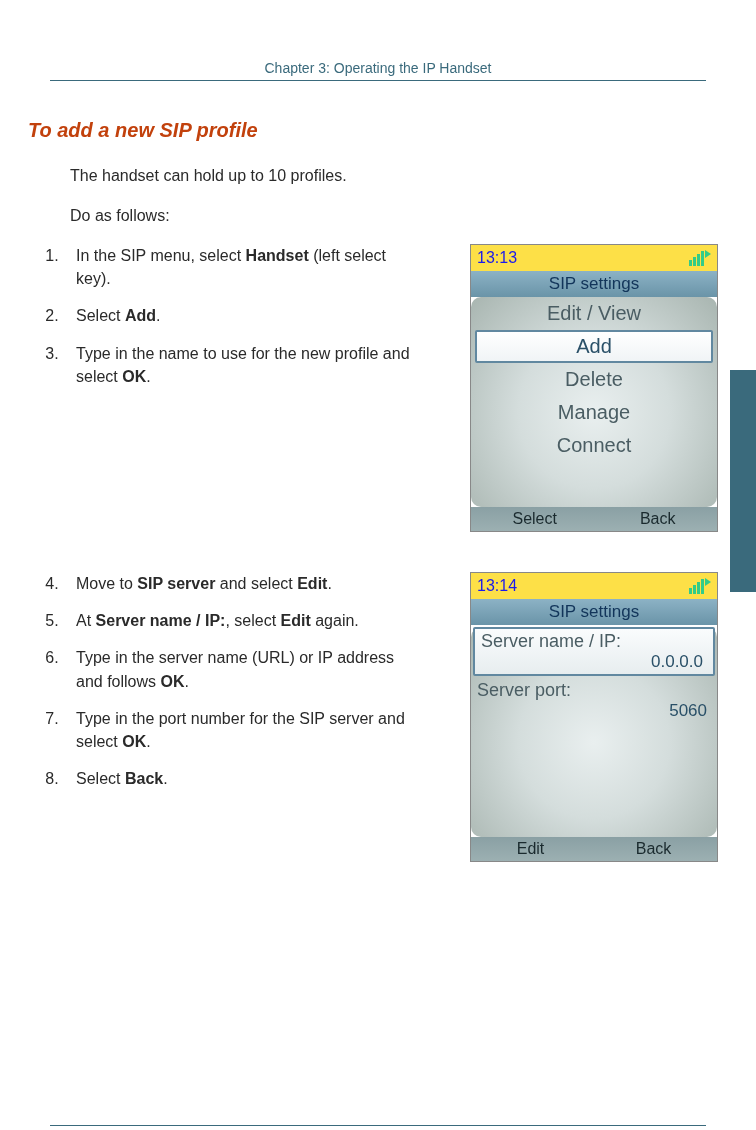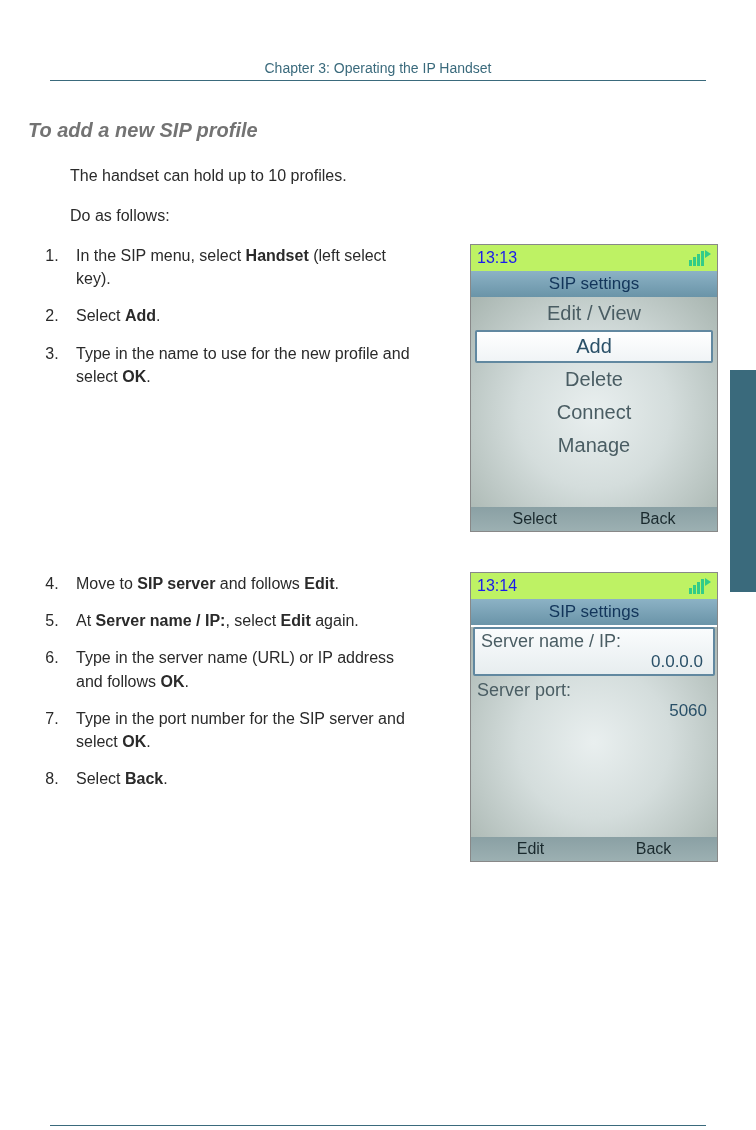--- a/index.html
+++ b/index.html
@@ -22,21 +22,21 @@
   }
   .header-line {
     color: #3a6a7c;
     font-size: 14px;
     text-align: center;
     border-bottom: 1px solid #3a6a7c;
     padding-bottom: 4px;
     margin: 0 50px 0 50px;
   }
   .section-title {
-    color: #737373;
+    color: #c2410c;
     font-style: italic;
     font-weight: bold;
     font-size: 20px;
     margin: 38px 0 0 28px;
   }
   .intro {
     margin: 22px 0 0 70px;
     font-size: 16px;
     line-height: 1.5;
     color: #2a2a2a;
@@ -73,21 +73,21 @@
     top: 0;
     width: 246px;
     border: 1px solid #888;
     font-family: Arial, sans-serif;
     overflow: hidden;
   }
   .ph-statusbar {
     display: flex;
     justify-content: space-between;
     align-items: center;
-    background: #bef264;
+    background: #fde047;
     font-size: 16px;
     color: #1a1aee;
     padding: 2px 6px;
     height: 22px;
   }
   .ph-signal-icon {
     width: 22px;
     height: 16px;
     display: inline-block;
   }
@@ -98,20 +98,21 @@
     font-size: 17px;
     padding: 3px 12px;
   }
   .ph-body {
     height: 210px;
     background: radial-gradient(circle at 50% 55%, #e9efef 0%, #d4dddc 45%, #a8b5b0 100%);
     color: #4a5d63;
     text-align: center;
     font-size: 20px;
     position: relative;
+    border-radius: 10px;
   }
   .ph-menu-item {
     padding: 5px 0;
     color: #4a5d63;
   }
   .ph-menu-add {
     background: linear-gradient(#fff,#f0f4f6);
     border: 2px solid #6188a0;
     border-radius: 2px;
     margin: 0 4px;
@@ -212,34 +213,34 @@
               <rect x="12" y="1" width="3" height="15" fill="#3c8"></rect>
               <path d="M16 0 L22 4 L16 8 Z" fill="#3c8"></path>
             </svg>
         </span>
       </div>
       <div class="ph-title">SIP settings</div>
       <div class="ph-body">
         <div class="ph-menu-item">Edit / View</div>
         <div class="ph-menu-add">Add</div>
         <div class="ph-menu-item">Delete</div>
+        <div class="ph-menu-item">Manage</div>
         <div class="ph-menu-item">Connect</div>
-        <div class="ph-menu-item">Manage</div>
       </div>
       <div class="ph-softkeys">
         <span>Select</span>
         <span>Back</span>
       </div>
     </div>
   </div>
 
   <div class="columns2">
     <div class="left-col">
       <ol class="steps" start="4">
-        <li><span>Move to </span><span class="b">SIP server</span><span> and follows </span><span class="b">Edit</span><span>.</span></li>
+        <li><span>Move to </span><span class="b">SIP server</span><span> and select </span><span class="b">Edit</span><span>.</span></li>
         <li><span>At </span><span class="b">Server name / IP:</span><span>, select </span><span class="b">Edit</span><span> again.</span></li>
         <li><span>Type in the server name (URL) or IP address and follows </span><span class="b">OK</span><span>.</span></li>
         <li><span>Type in the port number for the SIP server and select </span><span class="b">OK</span><span>.</span></li>
         <li><span>Select </span><span class="b">Back</span><span>.</span></li>
       </ol>
     </div>
 
     <div class="phone">
       <div class="ph-statusbar">
         <span>13:14</span>

